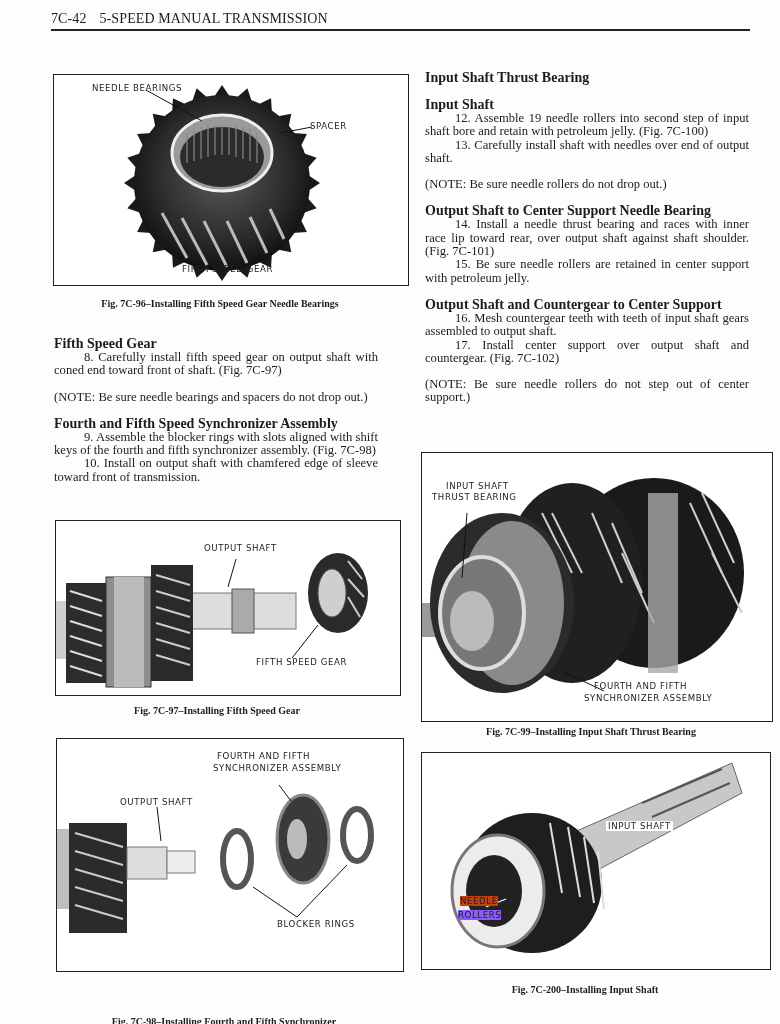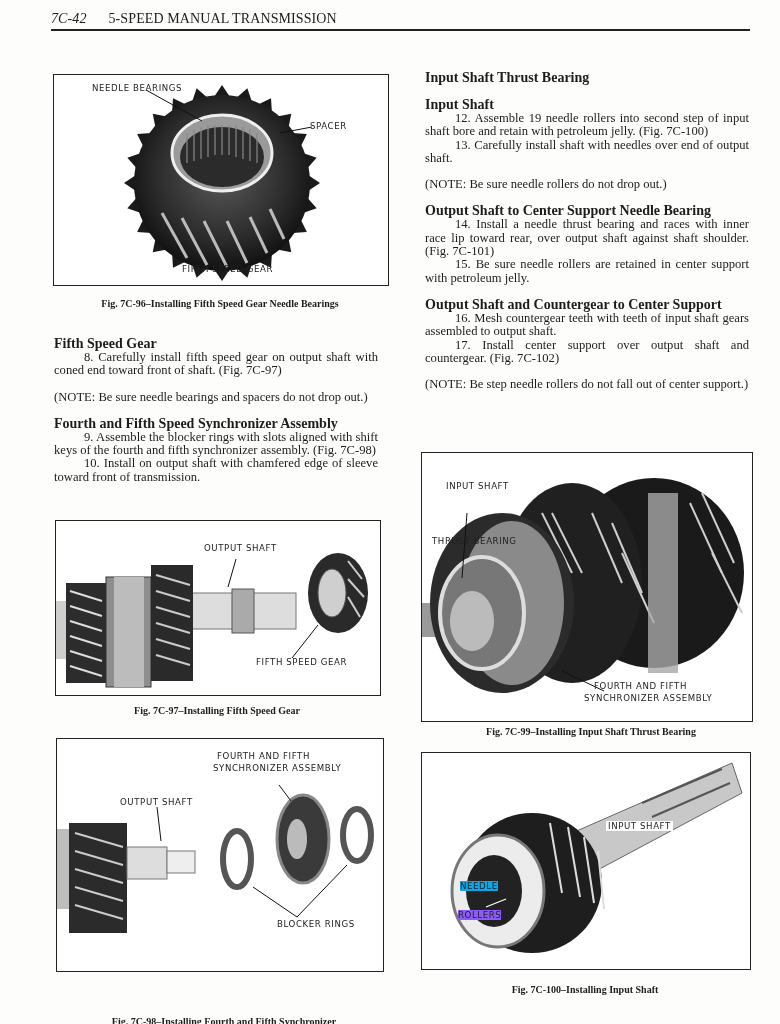--- a/index.html
+++ b/index.html
@@ -1,27 +1,27 @@
 <!DOCTYPE html>
 <html><head>
 <meta charset="utf-8">
 <style>
   html, body { margin:0; padding:0; background:#fdfdfb; }
   body { width:780px; height:1024px; position:relative; overflow:hidden;
          font-family:"Liberation Serif", "DejaVu Serif", serif; color:#1c1c1c; }
   .header { position:absolute; left:51px; top:9px; width:699px; height:20px;
             border-bottom:2px solid #222; }
   .header span { font-size:14px; letter-spacing:0.1px; }
-  .header .pg { margin-right:18px;font-style:italic; }
+  .header .pg { margin-right:9px; }
   .col { position:absolute; font-size:12.6px; line-height:13.3px; }
   .h { font-weight:bold; font-size:14px; line-height:14px; }
   .p { text-align:justify; text-align-last:left; }
   .ind { text-indent:30px; }
   .gap { height:13px; }
-  .fig { position:absolute; border:1.5px solid #222; background:#fff; overflow:hidden; }
+  .fig { position:absolute; border:1.5px solid #222; background:#fff; overflow:hidden;padding-left:20px; }
   .cap { position:absolute; font-weight:bold; font-size:10px; text-align:center; }
   .lbl { position:absolute; font-family:"DejaVu Sans", sans-serif; font-size:8.6px;
          letter-spacing:0.6px; color:#222; white-space:nowrap; line-height:10px; }
   svg { position:absolute; left:0; top:0; }
 </style>
 </head>
 <body>
 
 <div class="header">
   <span class="pg">7C-42</span>
@@ -188,21 +188,21 @@
   <div class="p">(NOTE: Be sure needle rollers do not drop out.)</div>
   <div class="gap"></div>
   <div class="h">Output Shaft to Center Support Needle Bearing</div>
   <div class="p ind">14. Install a needle thrust bearing and races with inner race lip toward rear, over output shaft against shaft shoulder. (Fig. 7C-101)</div>
   <div class="p ind">15. Be sure needle rollers are retained in center support with petroleum jelly.</div>
   <div class="gap"></div>
   <div class="h">Output Shaft and Countergear to Center Support</div>
   <div class="p ind">16. Mesh countergear teeth with teeth of input shaft gears assembled to output shaft.</div>
   <div class="p ind">17. Install center support over output shaft and countergear. (Fig. 7C-102)</div>
   <div class="gap"></div>
-  <div class="p">(NOTE: Be step needle rollers do not fall out of center support.)</div>
+  <div class="p">(NOTE: Be sure needle rollers do not step out of center support.)</div>
 </div>
 
 <div class="fig" style="left:421px; top:452px; width:330px; height:268px;">
   <svg width="330" height="268">
     <rect x="0" y="150" width="40" height="34" fill="#9a9a9a"></rect>
     <ellipse cx="232" cy="120" rx="90" ry="95" fill="#1a1a1a"></ellipse>
     <ellipse cx="150" cy="130" rx="70" ry="100" fill="#202020"></ellipse>
     <g stroke="#cfcfcf" stroke-width="2">
       <line x1="120" y1="60" x2="150" y2="120"></line>
         <line x1="130" y1="60" x2="160" y2="120"></line>
@@ -215,21 +215,21 @@
     </g>
     <rect x="226" y="40" width="30" height="180" fill="#a8a8a8" opacity="0.8"></rect>
     <ellipse cx="80" cy="150" rx="72" ry="90" fill="#2b2b2b"></ellipse>
     <ellipse cx="90" cy="150" rx="52" ry="82" fill="#8a8a8a"></ellipse>
     <ellipse cx="60" cy="160" rx="42" ry="56" fill="#777" stroke="#ddd" stroke-width="4"></ellipse>
     <ellipse cx="50" cy="168" rx="22" ry="30" fill="#bbb"></ellipse>
     <line x1="45" y1="60" x2="40" y2="125" stroke="#111"></line>
     <line x1="182" y1="238" x2="140" y2="218" stroke="#111"></line>
   </svg>
   <div class="lbl" style="left:24px; top:28px;">INPUT SHAFT</div>
-  <div class="lbl" style="left:10px; top:39px;margin-top:44px;">THRUST BEARING</div>
+  <div class="lbl" style="left:10px; top:39px;">THRUST BEARING</div>
   <div class="lbl" style="left:172px; top:228px;">FOURTH AND FIFTH</div>
   <div class="lbl" style="left:162px; top:240px;">SYNCHRONIZER ASSEMBLY</div>
 </div>
 <div class="cap" style="left:421px; top:726px; width:340px;">Fig. 7C-99–Installing Input Shaft Thrust Bearing</div>
 
 <div class="fig" style="left:421px; top:752px; width:328px; height:216px;">
   <svg width="328" height="216">
     <polygon points="150,80 310,10 320,40 170,120" fill="#c8c8c8" stroke="#666"></polygon>
     <g stroke="#555" stroke-width="2">
         <line x1="220" y1="50" x2="300" y2="16"></line>
@@ -240,16 +240,16 @@
         <line x1="128" y1="70" x2="140" y2="140"></line>
         <line x1="146" y1="74" x2="158" y2="144"></line>
         <line x1="162" y1="84" x2="172" y2="150"></line>
         <line x1="176" y1="98" x2="182" y2="156"></line>
       </g>
     <ellipse cx="76" cy="138" rx="46" ry="56" fill="#ececec" stroke="#777" stroke-width="3"></ellipse>
     <ellipse cx="72" cy="138" rx="28" ry="36" fill="#222"></ellipse>
     <line x1="64" y1="154" x2="84" y2="146" stroke="#fff" stroke-width="1.2"></line>
   </svg>
   <div class="lbl" style="left:184px; top:68px; background:#fff; padding:0 2px;">INPUT SHAFT</div>
-  <div class="lbl" style="left:38px; top:128px; background:#0ea5e9;">NEEDLE</div>
+  <div class="lbl" style="left:38px; top:143px; background:#c2410c;">NEEDLE</div>
   <div class="lbl" style="left:36px; top:157px; background:#8b5cf6;">ROLLERS</div>
 </div>
-<div class="cap" style="left:421px; top:984px; width:328px;">Fig. 7C-100–Installing Input Shaft</div>
+<div class="cap" style="left:421px; top:984px; width:328px;">Fig. 7C-200–Installing Input Shaft</div>
 
 </body></html>

